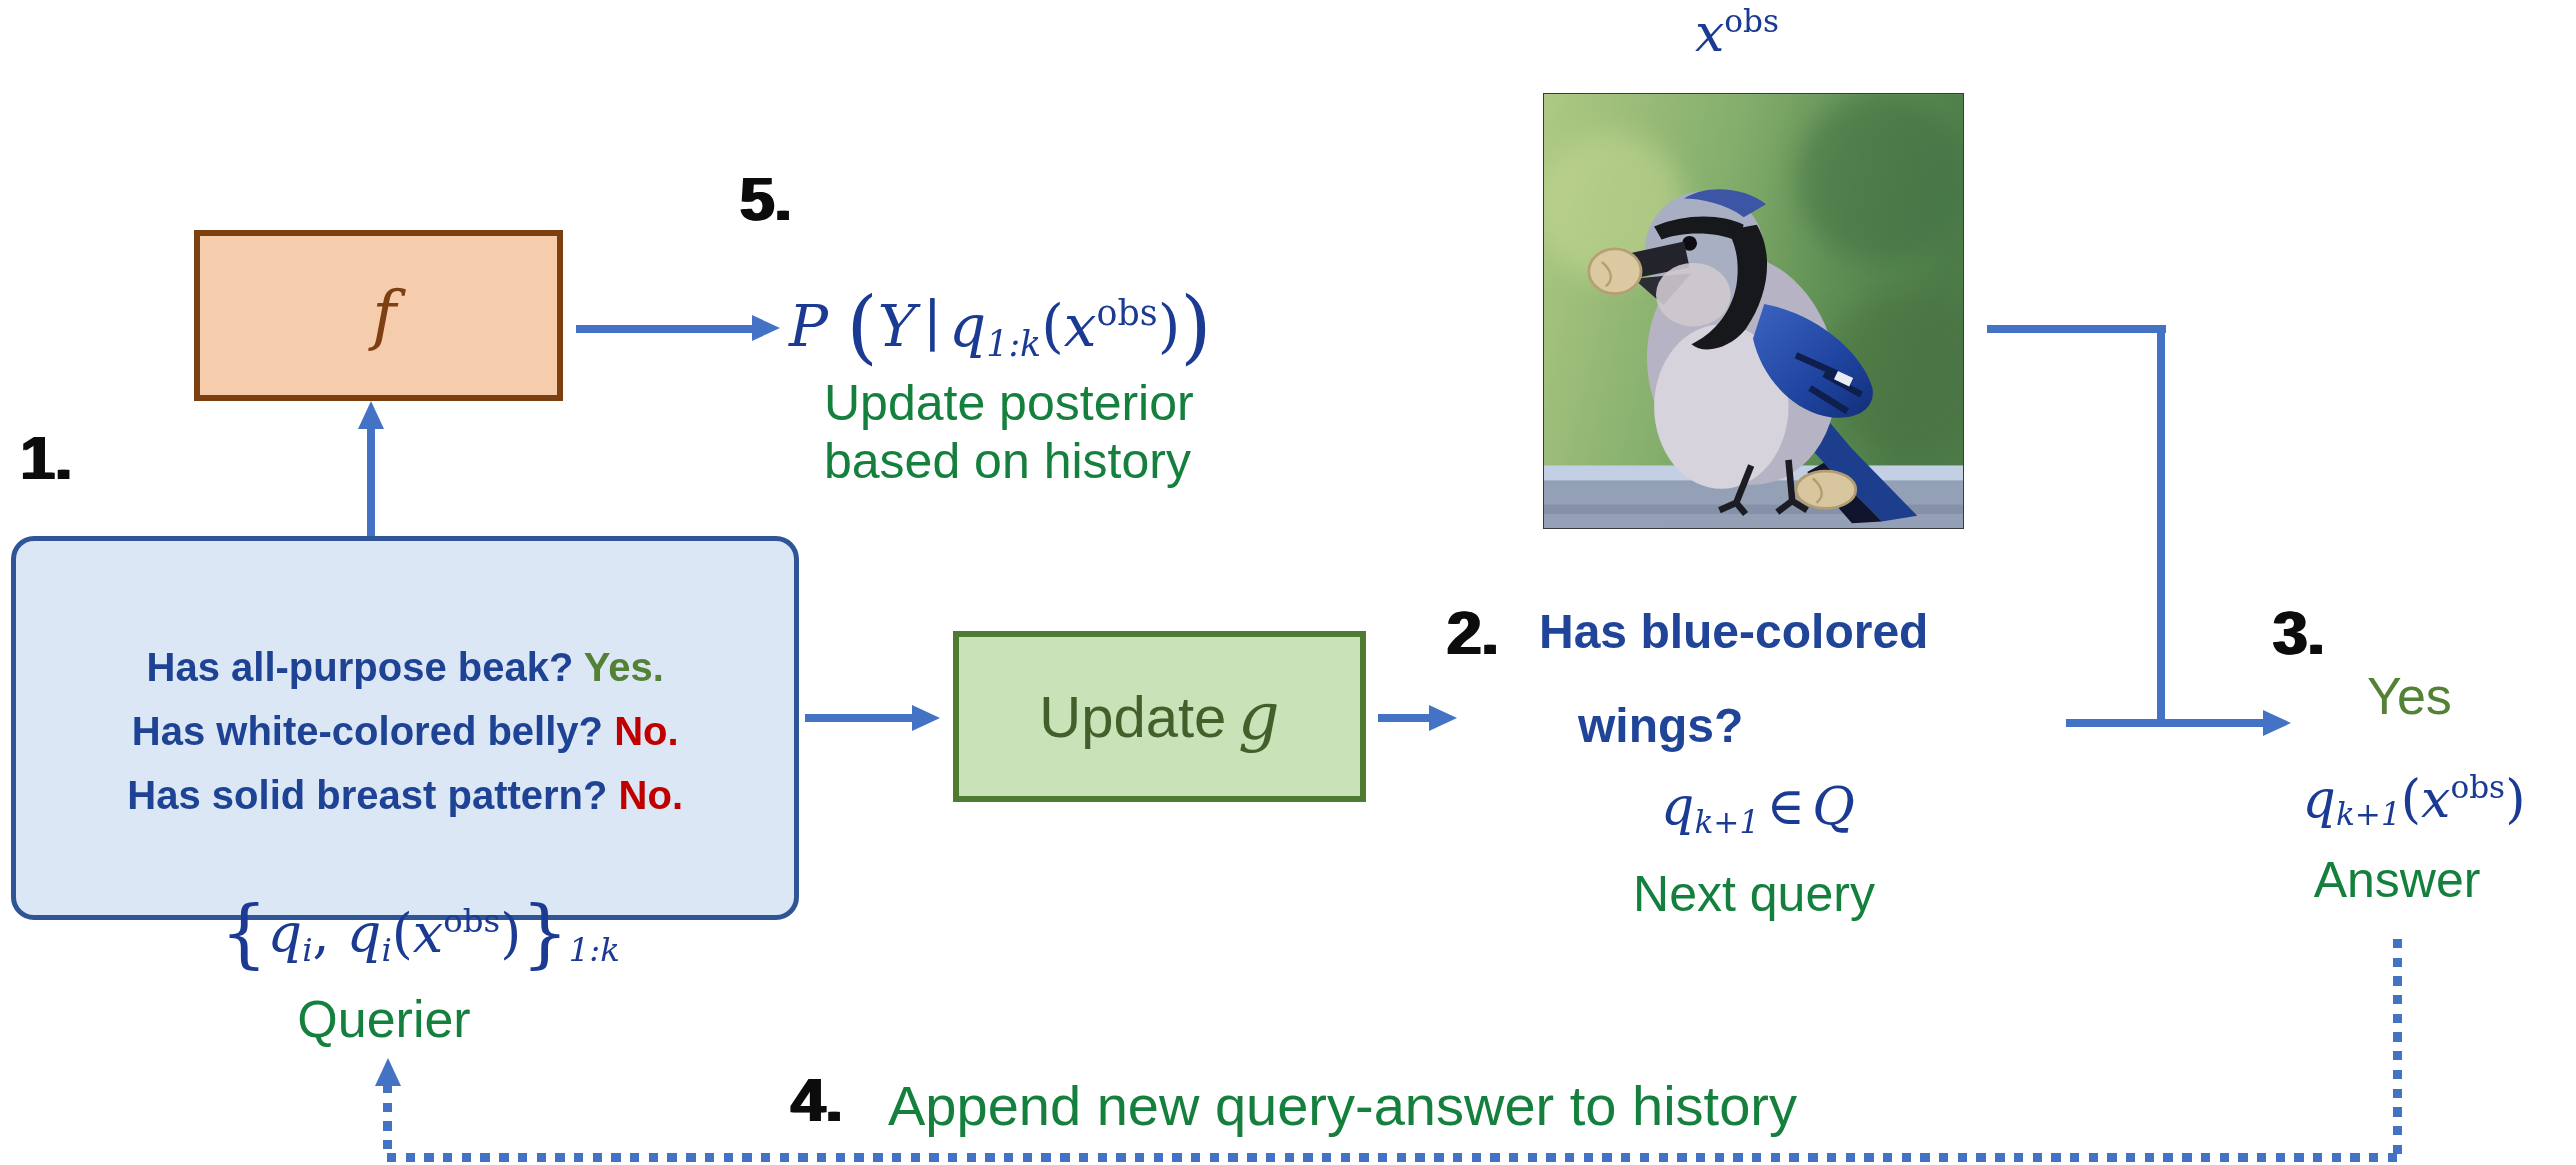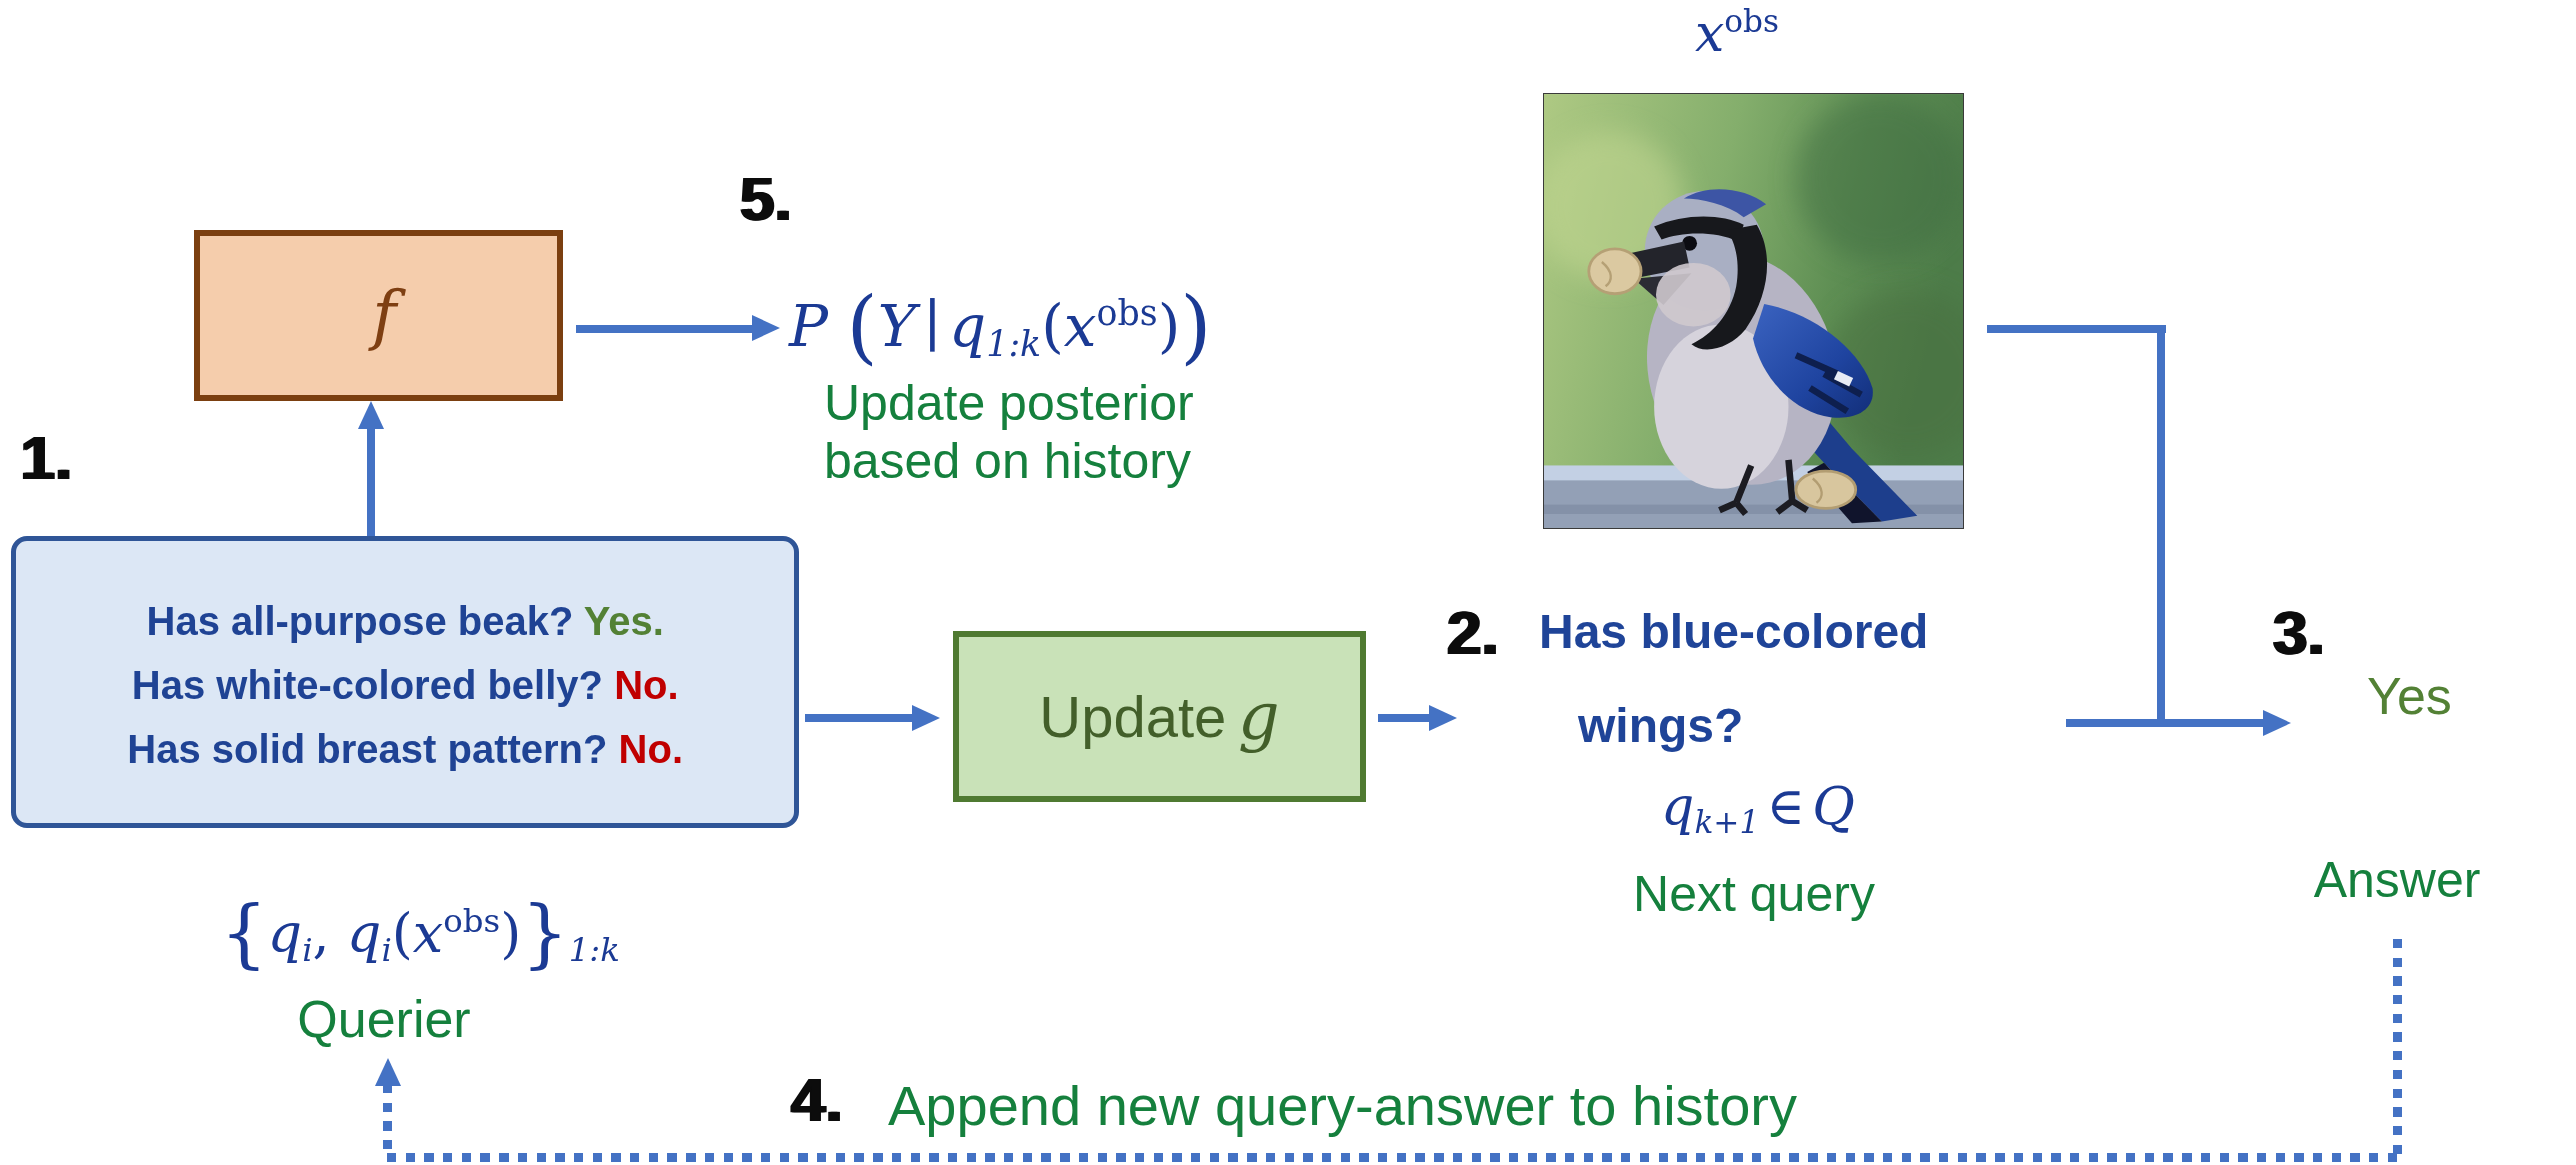--- a/index.html
+++ b/index.html
@@ -25,22 +25,22 @@
 
   
   .node-box{position:absolute;display:flex;align-items:center;justify-content:center;
             box-sizing:border-box;line-height:1;}
   .classifier{left:194px;top:230px;width:369px;height:171px;background:#F5CDAC;
               border:6.5px solid #7B3F10;color:#7e3f12;font-size:58px;}
   .querier{left:953px;top:631px;width:413px;height:171px;background:#C9E2B8;
            border:6.5px solid #4F7A31;color:#435F2A;font-size:58px;}
   .fn-symbol{font-family:"DejaVu Serif",serif;font-style:italic;font-size:1.12em;margin-left:.18em;}
 
-  .history-box{position:absolute;left:11.2px;top:536px;width:788px;height:292px;box-sizing:border-box;
-               background:#DCE7F5;border:5.6px solid #2F5597;border-radius:16px;
+  .history-box{position:absolute;left:11.2px;top:536px;width:788px;height:384px;box-sizing:border-box;
+               background:#DCE7F5;border:5.6px solid #2F5597;border-radius:23px;
                display:flex;flex-direction:column;justify-content:center;align-items:center;
                gap:24px;padding-top:5.6px;}
   .hline-text{font-size:40px;font-weight:700;color:#1f4394;white-space:nowrap;line-height:1;}
   .ans-yes{color:#538135;}
   .ans-no{color:#C00000;}
 
   
   .shaft-h{position:absolute;height:8.4px;background:#4472C4;}
   .shaft-v{position:absolute;width:8.4px;background:#4472C4;}
   .head-right{position:absolute;width:0;height:0;border-top:13px solid transparent;
@@ -178,20 +178,21 @@
     </svg>
   </div>
 
   <div class="shaft-h" style="left:1987px;top:325px;width:179px;"></div>
   <div class="shaft-v" style="left:2157px;top:325px;height:401px;"></div>
 
   <div class="shaft-h" style="left:2066px;top:719px;width:199px;"></div>
   <div class="head-right" style="left:2263px;top:710px;"></div>
 
   <div class="green-ans" style="left:2367px;top:670px;text-align:right;">Yes</div>
+  <div class="math centered" style="left:2414px;top:772px;font-size:52px;"><span class="m-v">q</span><span class="m-sub">k+1</span><span class="m-r">(</span><span class="m-v">x</span><span class="m-sup">obs</span><span class="m-r">)</span></div>
   <div class="purple centered" style="left:2397px;top:852px;">Answer</div>
 
   <div class="dot-v" style="left:2393px;top:939px;height:220px;"></div>
   <div class="dot-h" style="left:387px;top:1153px;width:2015px;"></div>
   <div class="dot-v" style="left:383px;top:1084px;height:73px;"></div>
   <div class="head-up" style="left:375px;top:1058px;"></div>
 
   <div class="purple" style="left:888px;top:1074px;font-size:56px;">Append new query-answer to history</div>
 
 </div>

